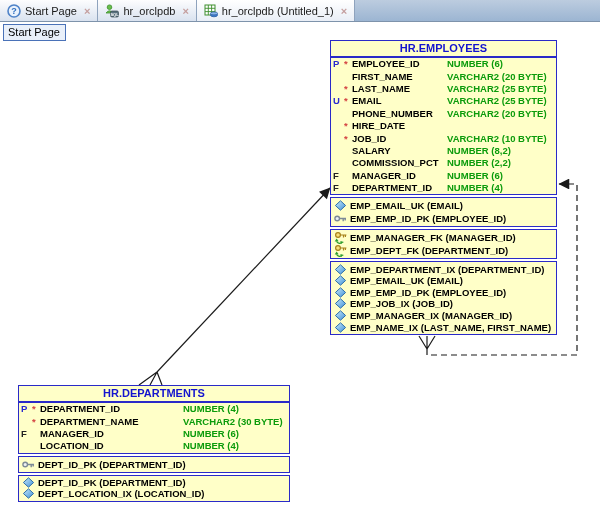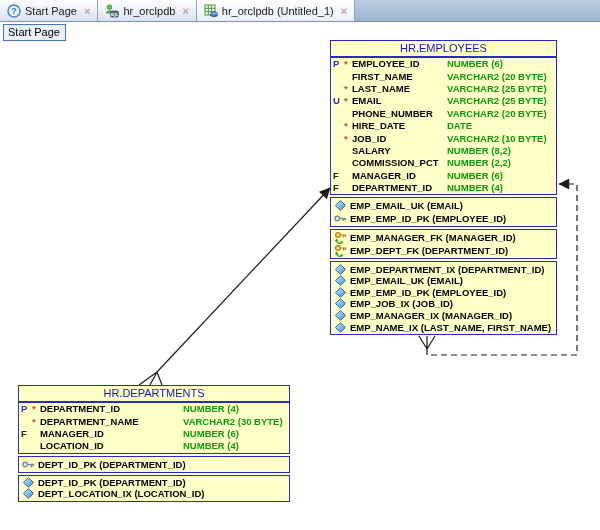--- a/index.html
+++ b/index.html
@@ -16,21 +16,21 @@
   
   .canvas{position:absolute;top:22px;left:0;width:600px;height:508px;background:#ffffff;z-index:0;}
   .tooltip{position:absolute;top:24px;left:3px;z-index:3;font-size:11px;color:#000;
            background:#e9f0fa;border:1px solid #4a72b8;padding:1px 5px 2px 4px;}
   
   .overlay{position:absolute;top:0;left:0;width:600px;height:530px;z-index:1;pointer-events:none;}
   
   .table{position:absolute;z-index:2;font-size:9.5px;font-weight:700;color:#000;}
   .tbox{border:1px solid #2a2ac8;background:#ffffc8;margin-top:2px;overflow:hidden;}
   .tbox:first-child{margin-top:0;}
-  .thead{height:15px;line-height:15px;text-align:center;font-size:11px;font-weight:400;
+  .thead{height:15px;line-height:15px;text-align:center;font-size:11px;font-weight:700;
          color:#1414cf;border-bottom:2px solid #2a2ac8;}
   .crow{display:flex;align-items:center;height:12.4px;padding:0 2px;line-height:12px;}
   .mk{width:11px;color:#2a2ad0;flex:0 0 auto;}
   .mk-f{color:#222;}
   .st{width:8px;color:#d34040;flex:0 0 auto;}
   .nm{flex:1 1 auto;white-space:nowrap;overflow:hidden;}
   .tp{flex:0 0 auto;color:#0b9b0b;white-space:nowrap;}
   .emp .tp{width:107px;} .dept .tp{width:104px;}
   .krow{display:flex;align-items:center;gap:3px;padding:0 2px 0 3px;white-space:nowrap;overflow:hidden;}
   .h13{height:13px;} .h12{height:11.6px;}
@@ -145,21 +145,20 @@
       <div class="crow">
           <span class="mk"></span>
           <span class="st"></span>
           <span class="nm">PHONE_NUMBER</span>
           <span class="tp">VARCHAR2 (20 BYTE)</span>
         </div>
       <div class="crow">
           <span class="mk"></span>
           <span class="st">*</span>
           <span class="nm">HIRE_DATE</span>
-          <span class="tp">DATE</span>
         </div>
       <div class="crow">
           <span class="mk"></span>
           <span class="st">*</span>
           <span class="nm">JOB_ID</span>
           <span class="tp">VARCHAR2 (10 BYTE)</span>
         </div>
       <div class="crow">
           <span class="mk"></span>
           <span class="st"></span>

